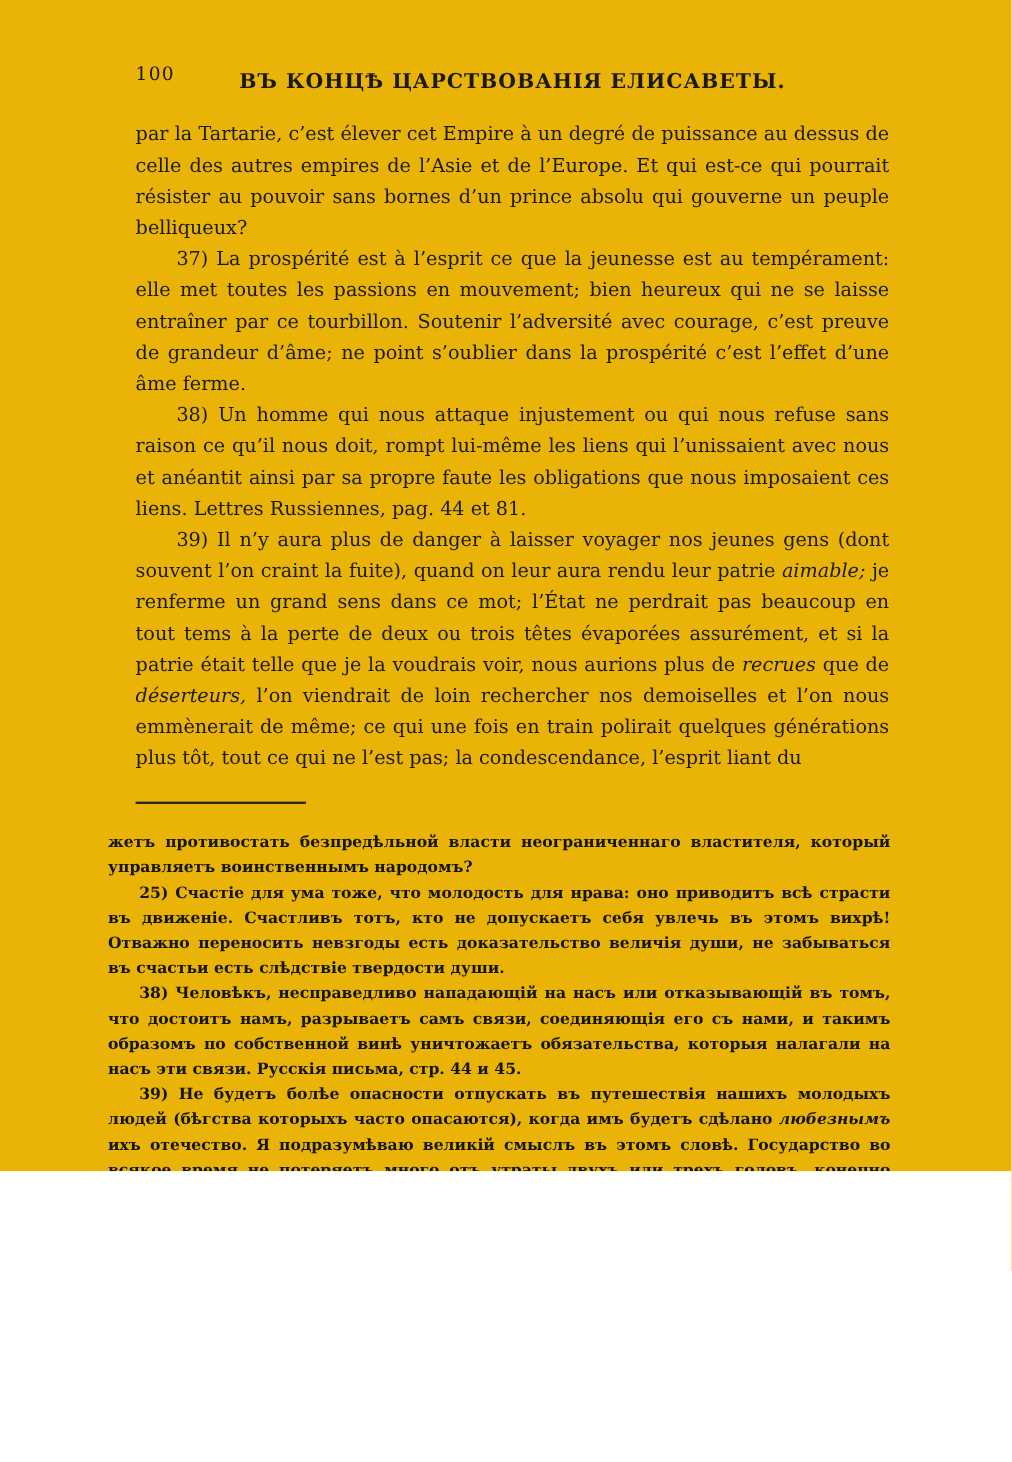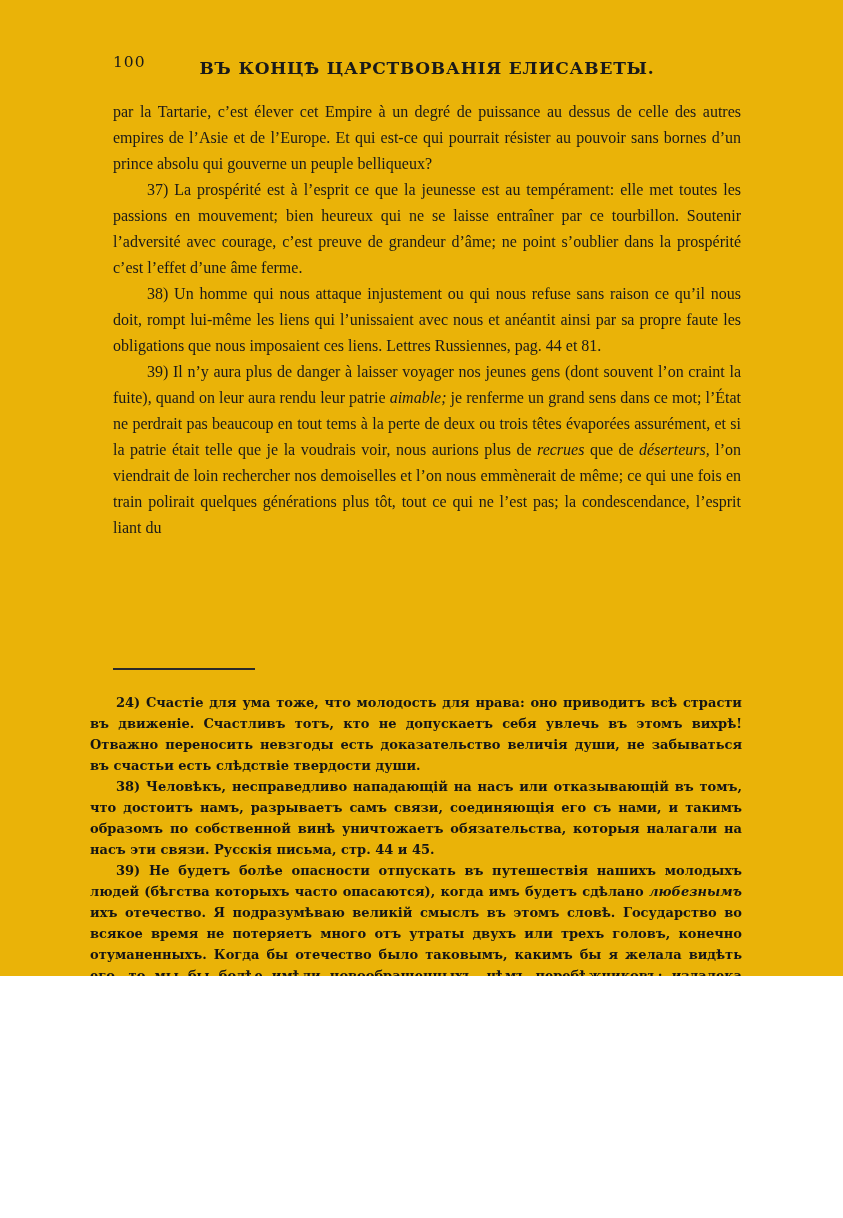--- a/index.html
+++ b/index.html
@@ -37,21 +37,21 @@
   }
   .main-text {
     position: absolute;
     top: 99px;
     left: 113px;
     width: 628px;
     font-size: 16px;
     line-height: 26px;
     text-align: justify;
   }
-  .main-text p { margin: 0; font-family: Liberation Serif, serif; }
+  .main-text p { margin: 0; }
   .para.indent { text-indent: 34px; }
   .footnote-rule {
     position: absolute;
     top: 668px;
     left: 113px;
     width: 142px;
     border-top: 2px solid #2a2a2a;
   }
   .footnotes {
     position: absolute;
@@ -85,21 +85,22 @@
   <div class="main-text">
       <p class="para"><span>par la Tartarie, c’est élever cet Empire à un degré de puissance au dessus de celle des autres empires de l’Asie et de l’Europe.  Et qui est-ce qui pourrait résister au pouvoir sans bornes d’un prince absolu qui gouverne un peuple belliqueux?</span></p>
       <p class="para indent"><span>37) La prospérité est à l’esprit ce que la jeunesse est au tempérament: elle met toutes les passions en mouvement; bien heureux qui ne se laisse entraîner par ce tourbillon.  Soutenir l’adversité avec courage, c’est preuve de grandeur d’âme; ne point s’oublier dans la prospérité c’est l’effet d’une âme ferme.</span></p>
       <p class="para indent"><span>38) Un homme qui nous attaque injustement ou qui nous refuse sans raison ce qu’il nous doit, rompt lui-même les liens qui l’unissaient avec nous et anéantit ainsi par sa propre faute les obligations que nous imposaient ces liens.  Lettres Russiennes, pag. 44 et 81.</span></p>
       <p class="para indent"><span>39) Il n’y aura plus de danger à laisser voyager nos jeunes gens (dont souvent l’on craint la fuite), quand on leur aura rendu leur patrie </span><i>aimable;</i><span> je renferme un grand sens dans ce mot; l’État ne perdrait pas beaucoup en tout tems à la perte de deux ou trois têtes évaporées assurément, et si la patrie était telle que je la voudrais voir, nous aurions plus de </span><i>recrues</i><span> que de </span><i>déserteurs,</i><span> l’on viendrait de loin rechercher nos demoiselles et l’on nous emmènerait de même; ce qui une fois en train polirait quelques générations plus tôt, tout ce qui ne l’est pas; la condescendance, l’esprit liant du</span></p>
     </div>
 
   <div class="footnote-rule"></div>
 
   <div class="footnotes">
-      <p class="para indent"><span>24) Счастіе для ума тоже, что молодость для нрава: оно приводитъ всѣ страсти въ движеніе.  Счастливъ тотъ, кто не допускаетъ себя увлечь въ этомъ вихрѣ! Отважно переносить невзгоды есть доказательство величія души, не забываться въ счастьи есть слѣдствіе твердости души.</span></p>
+      <p class="para"><span>жетъ противостать безпредѣльной власти неограниченнаго властителя, который управляетъ воинственнымъ народомъ?</span></p>
+      <p class="para indent"><span>25) Счастіе для ума тоже, что молодость для нрава: оно приводитъ всѣ страсти въ движеніе.  Счастливъ тотъ, кто не допускаетъ себя увлечь въ этомъ вихрѣ! Отважно переносить невзгоды есть доказательство величія души, не забываться въ счастьи есть слѣдствіе твердости души.</span></p>
       <p class="para indent"><span>38) Человѣкъ, несправедливо нападающій на насъ или отказывающій въ томъ, что достоитъ намъ, разрываетъ самъ связи, соединяющія его съ нами, и такимъ образомъ по собственной винѣ уничтожаетъ обязательства, которыя налагали на насъ эти связи.  Русскія письма, стр. 44 и 45.</span></p>
       <p class="para indent"><span>39) Не будетъ болѣе опасности отпускать въ путешествія нашихъ молодыхъ людей (бѣгства которыхъ часто опасаются), когда имъ будетъ сдѣлано </span><i>любезнымъ</i><span> ихъ отечество.  Я подразумѣваю великій смыслъ въ этомъ словѣ.  Государство во всякое время не потеряетъ много отъ утраты двухъ или трехъ головъ, конечно отуманенныхъ.  Когда бы отечество было таковымъ, какимъ бы я желала видѣть его, то мы бы болѣе имѣли новообращенныхъ, чѣмъ перебѣжчиковъ; издалека являлись бы искать нашихъ дѣвушекъ и также бы увозили отъ насъ; если дѣло пойдетъ на ладъ, то все необразованное теперь будетъ просвѣщено нѣсколькими поколѣніями ранѣе.  Снисходительность, примирительный духъ властителя сдѣлаютъ болѣе, чѣмъ мильоны законовъ, а</span></p>
     </div>
 
   <svg class="scribble" width="46" height="80" viewBox="0 0 46 80">
     <g fill="none" stroke="#9a9a9a" stroke-width="1.3" stroke-linecap="round" stroke-dasharray="3 2">
       <path d="M30 6 C18 10 10 16 14 22 C18 28 30 24 26 18"></path>
       <path d="M8 34 C16 30 26 33 19 40"></path>
       <path d="M10 52 C18 46 28 50 20 58 C14 64 22 70 28 66"></path>
       <path d="M12 74 C18 72 24 74 28 77"></path>

